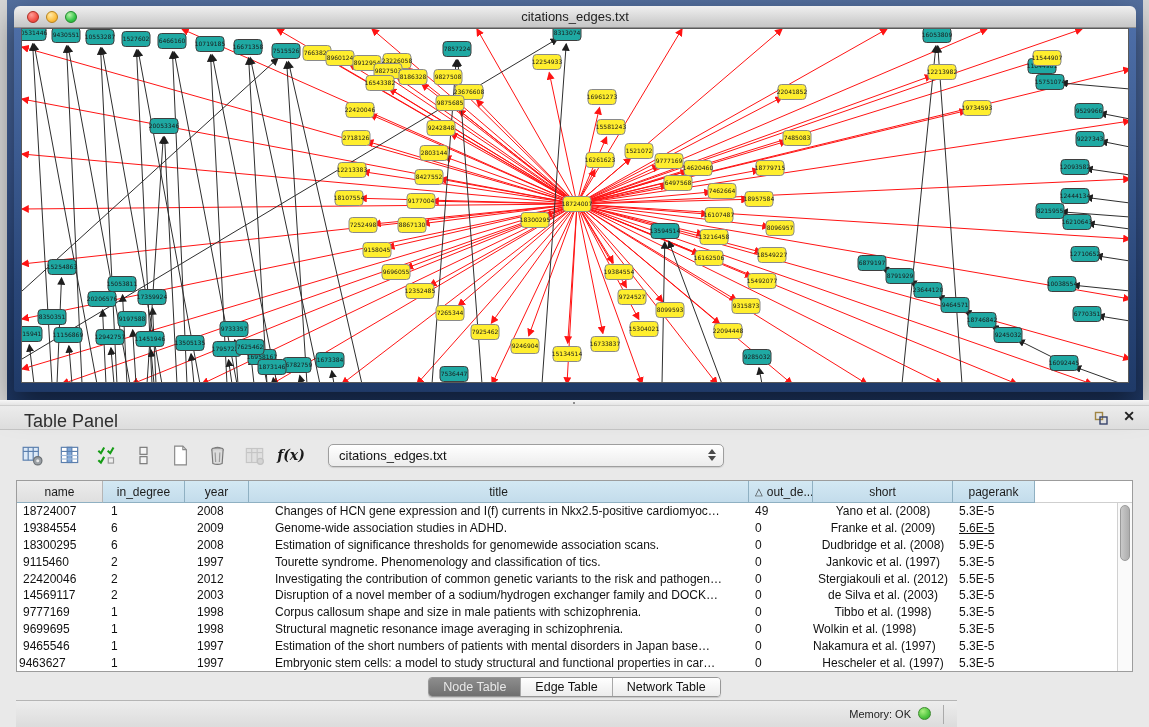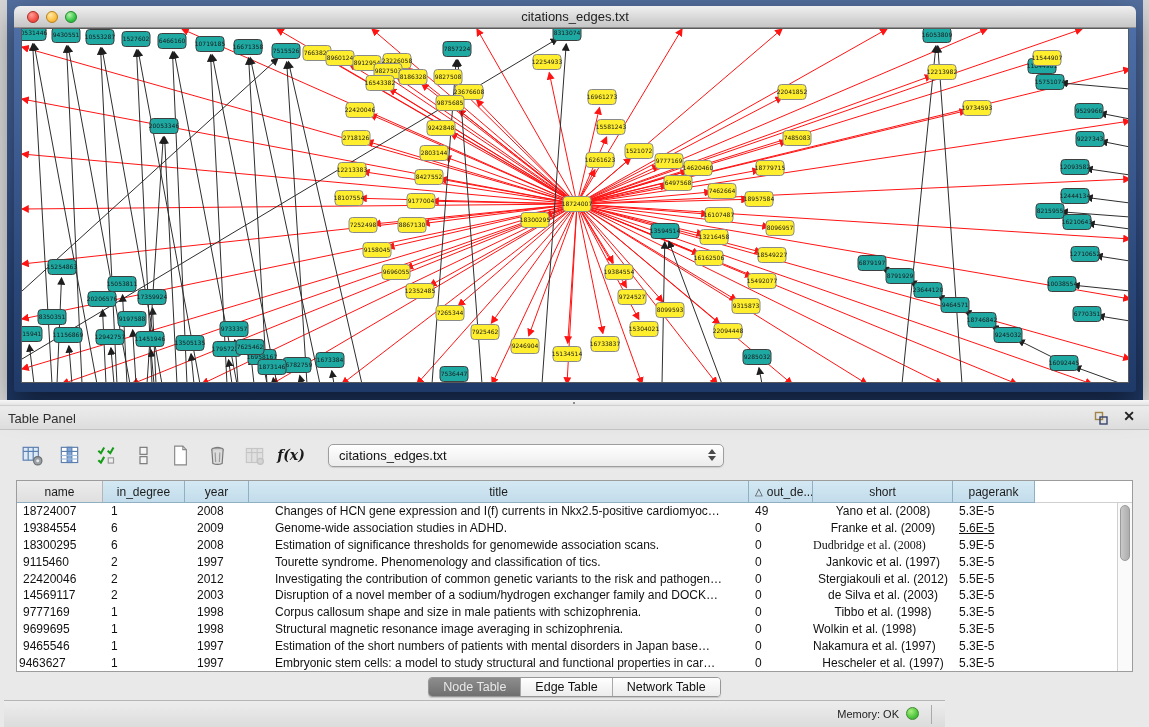--- a/index.html
+++ b/index.html
@@ -35,21 +35,21 @@
 
   
   #divider{position:absolute;left:0;top:400px;width:1149px;height:6px;
            background:linear-gradient(180deg,#f7f7f7,#e4e4e4);border-bottom:1px solid #cfcfcf;}
   #divider .grip{position:absolute;left:570px;top:1px;width:8px;height:4px;
                  background:radial-gradient(circle,#8e8e8e 30%,transparent 35%);}
 
   
   #panel-title{position:absolute;left:0;top:406px;width:1149px;height:24px;
                background:linear-gradient(180deg,#ececec,#dddddd);border-bottom:1px solid #c2c2c2;}
-  #panel-title .ptext{position:absolute;left:8px;top:5px;font-size:13px;color:#2e2e2e;}
+  #panel-title .ptext{position:absolute;left:24px;top:5px;font-size:18px;color:#2e2e2e;}
   #panel-float{position:absolute;right:40px;top:4px;width:16px;height:16px;cursor:pointer;}
   #panel-close{position:absolute;right:14px;top:2px;font-size:14px;font-weight:bold;color:#222;cursor:pointer;}
 
   #toolbar{position:absolute;left:16px;top:436px;width:1117px;height:38px;display:flex;align-items:center;}
   .tbtn{width:32px;height:30px;display:flex;align-items:center;justify-content:center;margin-right:5px;cursor:pointer;}
   .tbtn.disabled{opacity:.5;cursor:default;}
   .tbtn svg{width:21px;height:21px;}
   .fx-glyph{font-family:"DejaVu Serif",serif;font-style:italic;font-weight:bold;font-size:14px;color:#1a1a1a;}
   #dropdown{position:relative;margin-left:16px;width:396px;height:23px;border:1px solid #9e9e9e;border-radius:5px;
             background:linear-gradient(180deg,#ffffff,#ececec);box-shadow:0 1px 1px rgba(0,0,0,.12);
@@ -78,21 +78,21 @@
                   background:linear-gradient(90deg,#c9c9c9,#adadad);border:1px solid #9a9a9a;cursor:pointer;}
 
   #tabsrow{position:absolute;left:0;top:677px;width:1149px;height:21px;display:flex;justify-content:center;}
   #segctl{display:flex;border:1px solid #979797;border-radius:4px;overflow:hidden;height:20px;
           box-shadow:0 1px 1px rgba(0,0,0,.15);}
   .seg{padding:1px 14px;font-size:12.5px;line-height:17px;background:linear-gradient(180deg,#ffffff,#ececec);
        color:#111;border-right:1px solid #a8a8a8;cursor:pointer;}
   .seg:last-child{border-right:none;}
   .seg.selected{background:linear-gradient(180deg,#8d8d8d,#6f6f6f);color:#e8e8e8;}
 
-  #statusbar{position:absolute;left:4px;top:700px;width:941px;height:27px;
+  #statusbar{position:absolute;left:16px;top:700px;width:941px;height:27px;
              background:linear-gradient(180deg,#ededed,#dcdcdc);border-top:1px solid #b5b5b5;}
   #statusbar .mem{position:absolute;right:46px;top:7px;font-size:11px;color:#222;}
   #statusbar .dot{position:absolute;right:26px;top:6px;width:13px;height:13px;border-radius:50%;
                   background:radial-gradient(circle at 35% 30%,#a9ef7f,#4fc63f 60%,#2f9e2f);border:1px solid #3c8a2e;}
   #statusbar .endline{position:absolute;right:13px;top:4px;width:1px;height:19px;background:#aaa;}
 </style>
 </head>
 <body>
 
 <svg width="0" height="0" style="position:absolute">
@@ -872,21 +872,21 @@
           <div class="tcell" style="width: 64px; padding-left: 6px;">0</div>
           <div class="tcell" style="width: 140px; text-align: center;">Franke et al. (2009)</div>
           <div class="tcell" style="width: 82px; padding-left: 6px; text-decoration: underline;">5.6E-5</div>
         </div>
         <div class="trow">
           <div class="tcell" style="width: 86px; padding-left: 6px;">18300295</div>
           <div class="tcell" style="width: 82px; padding-left: 8px;">6</div>
           <div class="tcell" style="width: 64px; padding-left: 12px;">2008</div>
           <div class="tcell" style="width: 500px; padding-left: 26px;">Estimation of significance thresholds for genomewide association scans.</div>
           <div class="tcell" style="width: 64px; padding-left: 6px;">0</div>
-          <div class="tcell" style="width: 140px; text-align: left; font-family: Liberation Serif, serif;">Dudbridge et al. (2008)</div>
+          <div class="tcell" style="width: 140px; text-align: center;">Dudbridge et al. (2008)</div>
           <div class="tcell" style="width: 82px; padding-left: 6px;">5.9E-5</div>
         </div>
         <div class="trow">
           <div class="tcell" style="width: 86px; padding-left: 6px;">9115460</div>
           <div class="tcell" style="width: 82px; padding-left: 8px;">2</div>
           <div class="tcell" style="width: 64px; padding-left: 12px;">1997</div>
           <div class="tcell" style="width: 500px; padding-left: 26px;">Tourette syndrome. Phenomenology and classification of tics.</div>
           <div class="tcell" style="width: 64px; padding-left: 6px;">0</div>
           <div class="tcell" style="width: 140px; text-align: center;">Jankovic et al. (1997)</div>
           <div class="tcell" style="width: 82px; padding-left: 6px;">5.3E-5</div>

